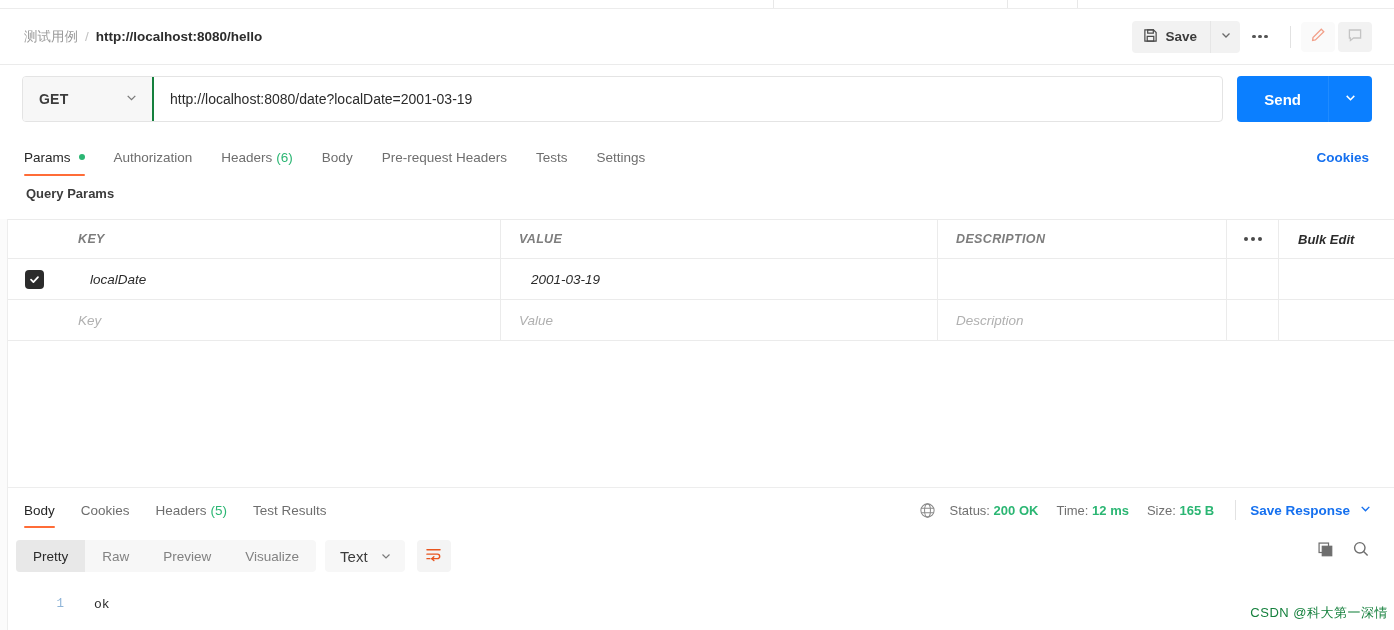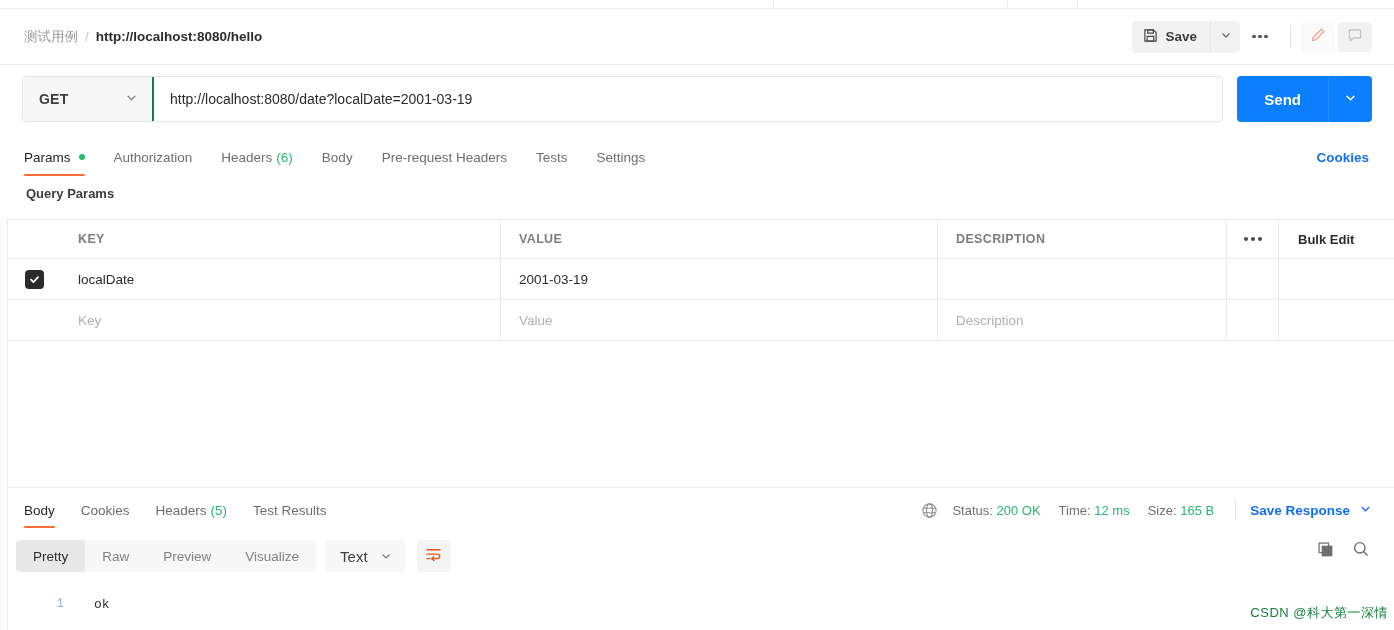--- a/index.html
+++ b/index.html
@@ -118,33 +118,34 @@
   }
 
   
   .qp-title {
     position: absolute; top: 186px; left: 26px;
     font-size: 13px; font-weight: bold; color: #3c3c3c;
   }
   .ptable {
     position: absolute; top: 219px; left: 8px; width: 1386px;
     border-top: 1px solid #ebebeb;
+    font-style: italic;
   }
   .prow { display: flex; height: 41px; border-bottom: 1px solid #ebebeb; }
   .prow.head { height: 39px; }
   .pcell { display: flex; align-items: center; border-right: 1px solid #ebebeb; }
   .c-check { width: 52px; justify-content: center; border-right: none; }
   .c-key { width: 441px; padding-left: 18px; }
   .c-val { width: 437px; padding-left: 18px; }
   .c-desc { flex: 1; padding-left: 18px; }
   .c-dots { width: 52px; justify-content: center; }
   .c-bulk { width: 115px; justify-content: flex-start; padding-left: 19px; border-right: none; }
   .colhdr { font-size: 12.5px; font-weight: bold; color: #7d7d7d; letter-spacing: .35px; }
   .bulkedit { font-size: 13px; font-weight: bold; color: #2c2c2c; cursor: pointer; }
-  .cellval { font-size: 13.5px; color: #2b2b2b; }
+  .cellval { font-size: 13.5px; color: #2b2b2b; margin-left: 12px; }
   .cellph { font-size: 13.5px; color: #b0b0b0; }
   .chk {
     width: 19px; height: 19px; border-radius: 4px; background: #2b2b2b;
     display: flex; align-items: center; justify-content: center; cursor: pointer;
   }
 
   
   .resdivider {
     position: absolute; top: 487px; left: 8px; width: 1386px; height: 1px; background: #ededed;
   }
@@ -157,21 +158,21 @@
     margin-right: 26px; cursor: pointer; font-size: 13.5px; color: #6e6e6e;
   }
   .restab.active { color: #262626; }
   .restab.active::after {
     content: ""; position: absolute; left: 0; right: 0; bottom: 4px;
     height: 2.5px; background: #ff6c37; border-radius: 2px;
   }
   .statusbar { margin-left: auto; display: flex; align-items: center; padding-right: 22px; gap: 0; }
   .globe { margin-right: 14px; display: flex; align-items: center; }
   .stat { font-size: 13px; color: #707070; margin-right: 18px; white-space: nowrap; }
-  .stat b { color: #2bb673; font-weight: normal; text-align: center; }
+  .stat b { color: #2bb673; font-weight: bold; text-align: center; }
   .sdiv { width: 1px; height: 20px; background: #e2e2e2; margin: 0 14px 0 3px; }
   .saveresp { font-size: 13.5px; font-weight: bold; color: #1570ef; cursor: pointer; display: flex; align-items: center; gap: 9px; }
 
   
   .bodybar {
     position: absolute; top: 540px; left: 0; width: 1394px; height: 46px;
     display: flex; align-items: flex-start; padding-left: 16px;
   }
   .segbtns { display: flex; background: #f7f7f7; border-radius: 4px; height: 32px; overflow: hidden; }
   .seg {

